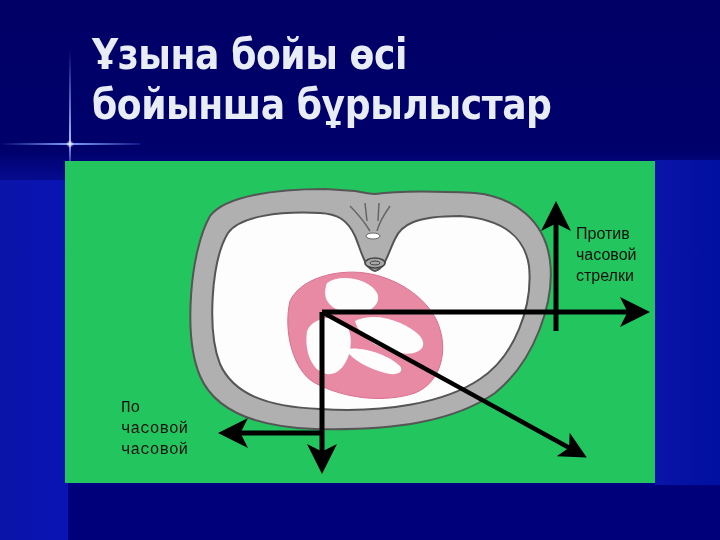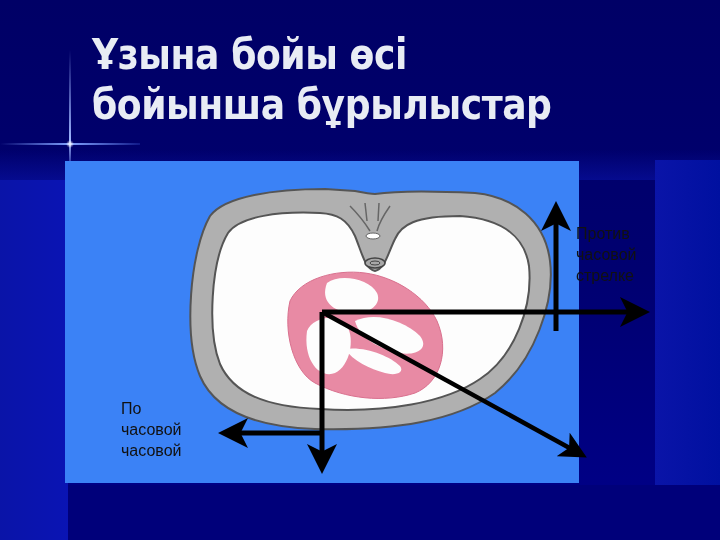--- a/index.html
+++ b/index.html
@@ -37,22 +37,22 @@
       background: radial-gradient(circle, #ffffff 0%, rgba(255,255,255,0) 70%);
     }
     .title {
       position: absolute; left: 92px; top: 30px;
       color: #e8ecf4; font-weight: bold; font-size: 42px; line-height: 50px;
       font-family: "DejaVu Sans", sans-serif; letter-spacing: -0.5px;
       transform: scaleX(0.86); transform-origin: left top;
     }
     .title div { white-space: nowrap; }
     .panel {
-      position: absolute; left: 65px; top: 161px; width: 514px; height: 322px;
-      background: #3b82f6;
+      position: absolute; left: 65px; top: 161px; width: 590px; height: 322px;
+      background: #22c55e;
     }
     .panel svg { position: absolute; left: 0; top: 0; }
     .label {
       position: absolute; color: #111; font-size: 16px; line-height: 21px;
       font-family: "Liberation Sans", sans-serif;
     }
     .label div { white-space: nowrap; }
   </style>
 </head>
 <body>
@@ -101,21 +101,21 @@
       <line x1="257" y1="151" x2="257" y2="298" stroke="#000" stroke-width="5" marker-end="url(#ah)"></line>
       <line x1="257" y1="151" x2="510" y2="290" stroke="#000" stroke-width="4.5" marker-end="url(#ah)"></line>
       <line x1="491" y1="170" x2="491" y2="55" stroke="#000" stroke-width="5" marker-end="url(#ah)"></line>
       <line x1="257" y1="272" x2="168" y2="272" stroke="#000" stroke-width="5" marker-end="url(#ah)"></line>
     </g>
   </svg>
 
   <div class="label" style="left:511px; top:62px;">
     <div>Против</div>
     <div>часовой</div>
-    <div>стрелке</div>
+    <div>стрелки</div>
   </div>
 
-  <div class="label" style="left:56px; top:237px;">
+  <div class="label" style="left:56px; top:237px;font-family:Liberation Mono, monospace;">
     <div>По</div>
     <div>часовой</div>
     <div>часовой</div>
   </div>
 </div>
 
 </body></html>

